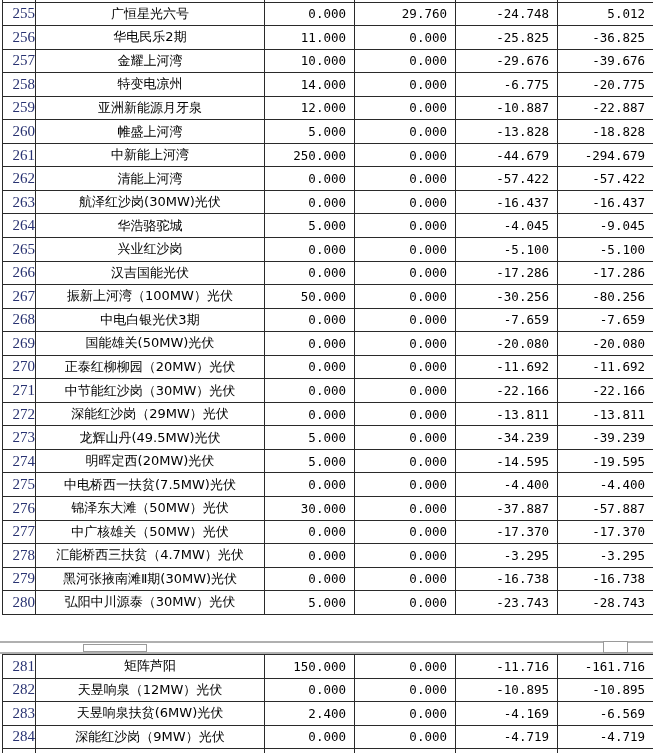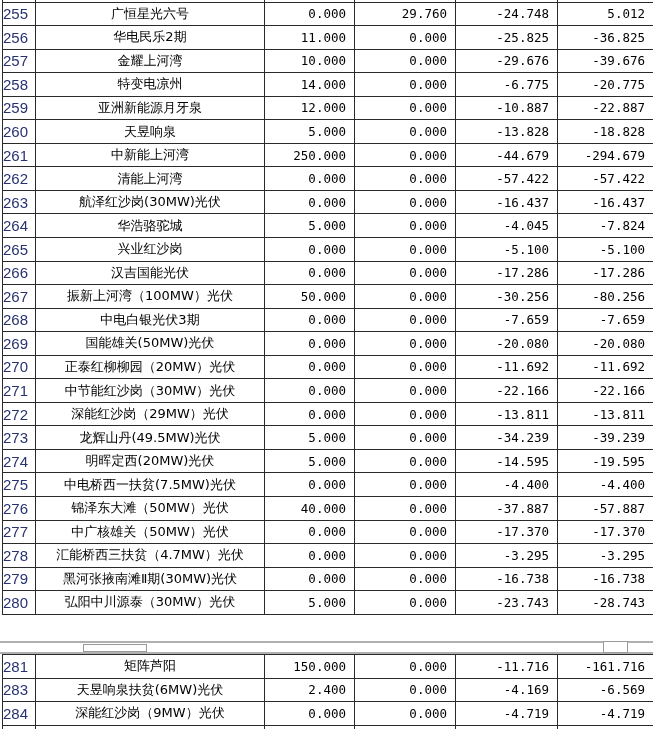--- a/index.html
+++ b/index.html
@@ -12,21 +12,21 @@
   .lower-wrap { height:126px; }
 
   table { border-collapse:collapse; table-layout:fixed; width:651px; }
   td { border:1px solid #2a2a2a; overflow:hidden; white-space:nowrap; background:#fff; }
   tr { height:23.55px; }
   tr.sliver { height:2px; }
   tr.sliver td { border-top:none; border-bottom:none; }
   .upper-wrap tr.sliver td { border-top:none; }
   .lower-wrap tr.sliver td { border-bottom:none; }
 
-  td.rownum { text-align:left; font-family:Liberation Sans, sans-serif;
+  td.rownum { text-align:right; font-family:Liberation Serif, serif;
               font-size:15px; color:var(--rownum-color,#283271); }
   td.name   { text-align:center; font-size:13px; color:#000000; }
   td.num    { text-align:right; padding-right:8px;
               font-family:"DejaVu Sans Mono", monospace; font-size:12.5px; color:#000; }
 
   
   .split-bar { position:relative; width:653px; height:13px; background:#ffffff;
                border-top:2px solid var(--split-color,#b0b0b0);
                border-bottom:2px solid var(--split-color,#b0b0b0); }
   .split-handle { position:absolute; background:#ffffff; border:1px solid #9a9a9a; }
@@ -92,21 +92,21 @@
           <tr>
             <td class="rownum">259</td>
             <td class="name">亚洲新能源月牙泉</td>
             <td class="num">12.000</td>
             <td class="num">0.000</td>
             <td class="num">-10.887</td>
             <td class="num">-22.887</td>
           </tr>
           <tr>
             <td class="rownum">260</td>
-            <td class="name">天昱响泉</td>
+            <td class="name">帷盛上河湾</td>
             <td class="num">5.000</td>
             <td class="num">0.000</td>
             <td class="num">-13.828</td>
             <td class="num">-18.828</td>
           </tr>
           <tr>
             <td class="rownum">261</td>
             <td class="name">中新能上河湾</td>
             <td class="num">250.000</td>
             <td class="num">0.000</td>
@@ -128,21 +128,21 @@
             <td class="num">0.000</td>
             <td class="num">-16.437</td>
             <td class="num">-16.437</td>
           </tr>
           <tr>
             <td class="rownum">264</td>
             <td class="name">华浩骆驼城</td>
             <td class="num">5.000</td>
             <td class="num">0.000</td>
             <td class="num">-4.045</td>
-            <td class="num">-7.824</td>
+            <td class="num">-9.045</td>
           </tr>
           <tr>
             <td class="rownum">265</td>
             <td class="name">兴业红沙岗</td>
             <td class="num">0.000</td>
             <td class="num">0.000</td>
             <td class="num">-5.100</td>
             <td class="num">-5.100</td>
           </tr>
           <tr>
@@ -221,21 +221,21 @@
             <td class="rownum">275</td>
             <td class="name">中电桥西一扶贫(7.5MW)光伏</td>
             <td class="num">0.000</td>
             <td class="num">0.000</td>
             <td class="num">-4.400</td>
             <td class="num">-4.400</td>
           </tr>
           <tr>
             <td class="rownum">276</td>
             <td class="name">锦泽东大滩（50MW）光伏</td>
-            <td class="num">40.000</td>
+            <td class="num">30.000</td>
             <td class="num">0.000</td>
             <td class="num">-37.887</td>
             <td class="num">-57.887</td>
           </tr>
           <tr>
             <td class="rownum">277</td>
             <td class="name">中广核雄关（50MW）光伏</td>
             <td class="num">0.000</td>
             <td class="num">0.000</td>
             <td class="num">-17.370</td>
@@ -287,20 +287,28 @@
       <tbody id="lower-body">
           <tr>
             <td class="rownum">281</td>
             <td class="name">矩阵芦阳</td>
             <td class="num">150.000</td>
             <td class="num">0.000</td>
             <td class="num">-11.716</td>
             <td class="num">-161.716</td>
           </tr>
           <tr>
+            <td class="rownum">282</td>
+            <td class="name">天昱响泉（12MW）光伏</td>
+            <td class="num">0.000</td>
+            <td class="num">0.000</td>
+            <td class="num">-10.895</td>
+            <td class="num">-10.895</td>
+          </tr>
+          <tr>
             <td class="rownum">283</td>
             <td class="name">天昱响泉扶贫(6MW)光伏</td>
             <td class="num">2.400</td>
             <td class="num">0.000</td>
             <td class="num">-4.169</td>
             <td class="num">-6.569</td>
           </tr>
           <tr>
             <td class="rownum">284</td>
             <td class="name">深能红沙岗（9MW）光伏</td>

